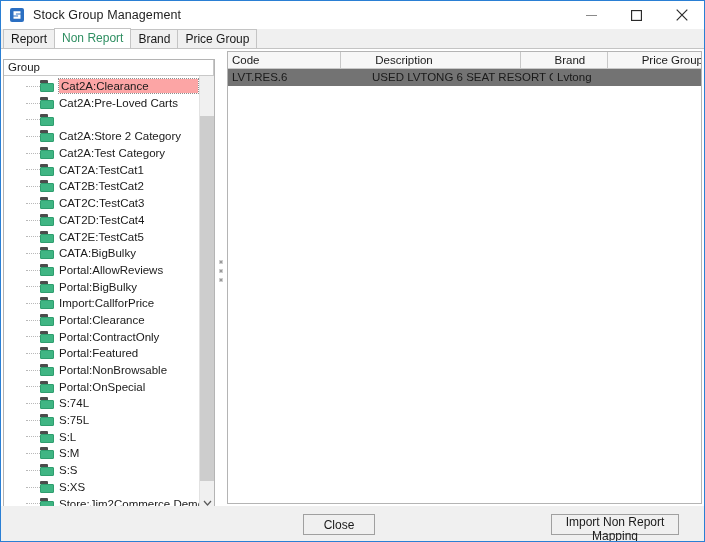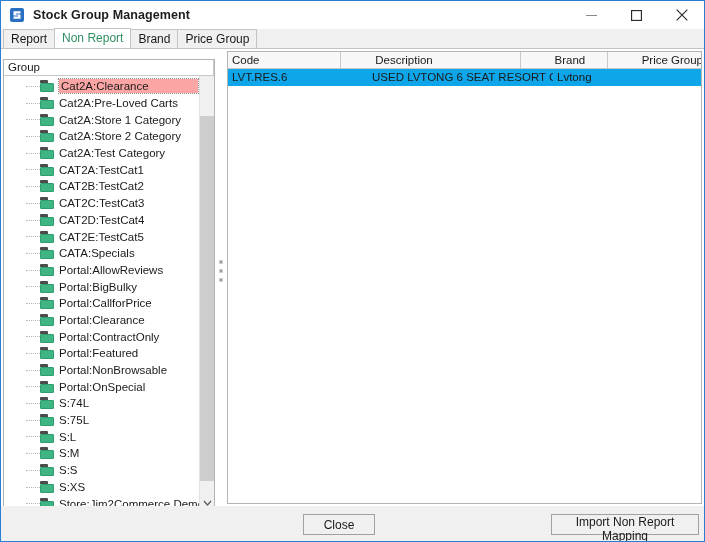--- a/index.html
+++ b/index.html
@@ -39,21 +39,20 @@
     margin-left: 8px; margin-right: 8px;
     flex: 0 0 auto;
     position: relative;
   }
   .title-text {
     font-size: 12.5px;
     color: #1d1d1d;
     letter-spacing: 0.1px;
     flex: 1 1 auto;
     white-space: nowrap;
-    font-weight: bold;
   }
   .win-buttons {
     display: flex;
     height: 28px;
     flex: 0 0 auto;
   }
   .win-btn {
     width: 45px;
     height: 28px;
     display: flex;
@@ -282,21 +281,21 @@
     font-size: 11.5px;
     line-height: 16px;
     padding-left: 4px;
     color: #1a1a1a;
     border-right: 1px solid #c8c8c8;
     box-sizing: border-box;
     white-space: nowrap;
     overflow: hidden;
     cursor: default;
   }
-  .grid-body { background: #0ea5e9; }
+  .grid-body { background: #737373; }
   .grid-row {
     display: flex;
     height: 17px;
     cursor: default;
   }
   .grid-row .cell {
     font-size: 11.5px;
     line-height: 17px;
     padding-left: 4px;
     color: #1a1a1a;
@@ -328,21 +327,21 @@
     text-align: center;
     cursor: default;
     padding: 0;
   }
   .btn-close {
     left: 302px; top: 8px;
     width: 72px; height: 21px;
   }
   .btn-import {
     left: 550px; top: 8px;
-    width: 148px; height: 21px;
+    width: 128px; height: 21px;
   }
 </style>
 </head>
 <body>
 
 <div class="window">
 
   <div class="titlebar">
     <span class="title-icon">
       <svg width="16" height="16" viewBox="0 0 16 16">
@@ -399,21 +398,20 @@
                 <span class="body"></span>
               </span>
               <span class="tree-label">Cat2A:Pre-Loved Carts</span>
             </div>
             <div class="tree-row">
               <span class="dotline"></span>
               <span class="folder-icon">
                 <span class="tab-top"></span>
                 <span class="body"></span>
               </span>
-              <span class="tree-label">Cat2A:Store 1 Category</span>
             </div>
             <div class="tree-row">
               <span class="dotline"></span>
               <span class="folder-icon">
                 <span class="tab-top"></span>
                 <span class="body"></span>
               </span>
               <span class="tree-label">Cat2A:Store 2 Category</span>
             </div>
             <div class="tree-row">
@@ -463,21 +461,21 @@
                 <span class="body"></span>
               </span>
               <span class="tree-label">CAT2E:TestCat5</span>
             </div>
             <div class="tree-row">
               <span class="dotline"></span>
               <span class="folder-icon">
                 <span class="tab-top"></span>
                 <span class="body"></span>
               </span>
-              <span class="tree-label">CATA:Specials</span>
+              <span class="tree-label">CATA:BigBulky</span>
             </div>
             <div class="tree-row">
               <span class="dotline"></span>
               <span class="folder-icon">
                 <span class="tab-top"></span>
                 <span class="body"></span>
               </span>
               <span class="tree-label">Portal:AllowReviews</span>
             </div>
             <div class="tree-row">
@@ -487,21 +485,21 @@
                 <span class="body"></span>
               </span>
               <span class="tree-label">Portal:BigBulky</span>
             </div>
             <div class="tree-row">
               <span class="dotline"></span>
               <span class="folder-icon">
                 <span class="tab-top"></span>
                 <span class="body"></span>
               </span>
-              <span class="tree-label">Portal:CallforPrice</span>
+              <span class="tree-label">Import:CallforPrice</span>
             </div>
             <div class="tree-row">
               <span class="dotline"></span>
               <span class="folder-icon">
                 <span class="tab-top"></span>
                 <span class="body"></span>
               </span>
               <span class="tree-label">Portal:Clearance</span>
             </div>
             <div class="tree-row">

